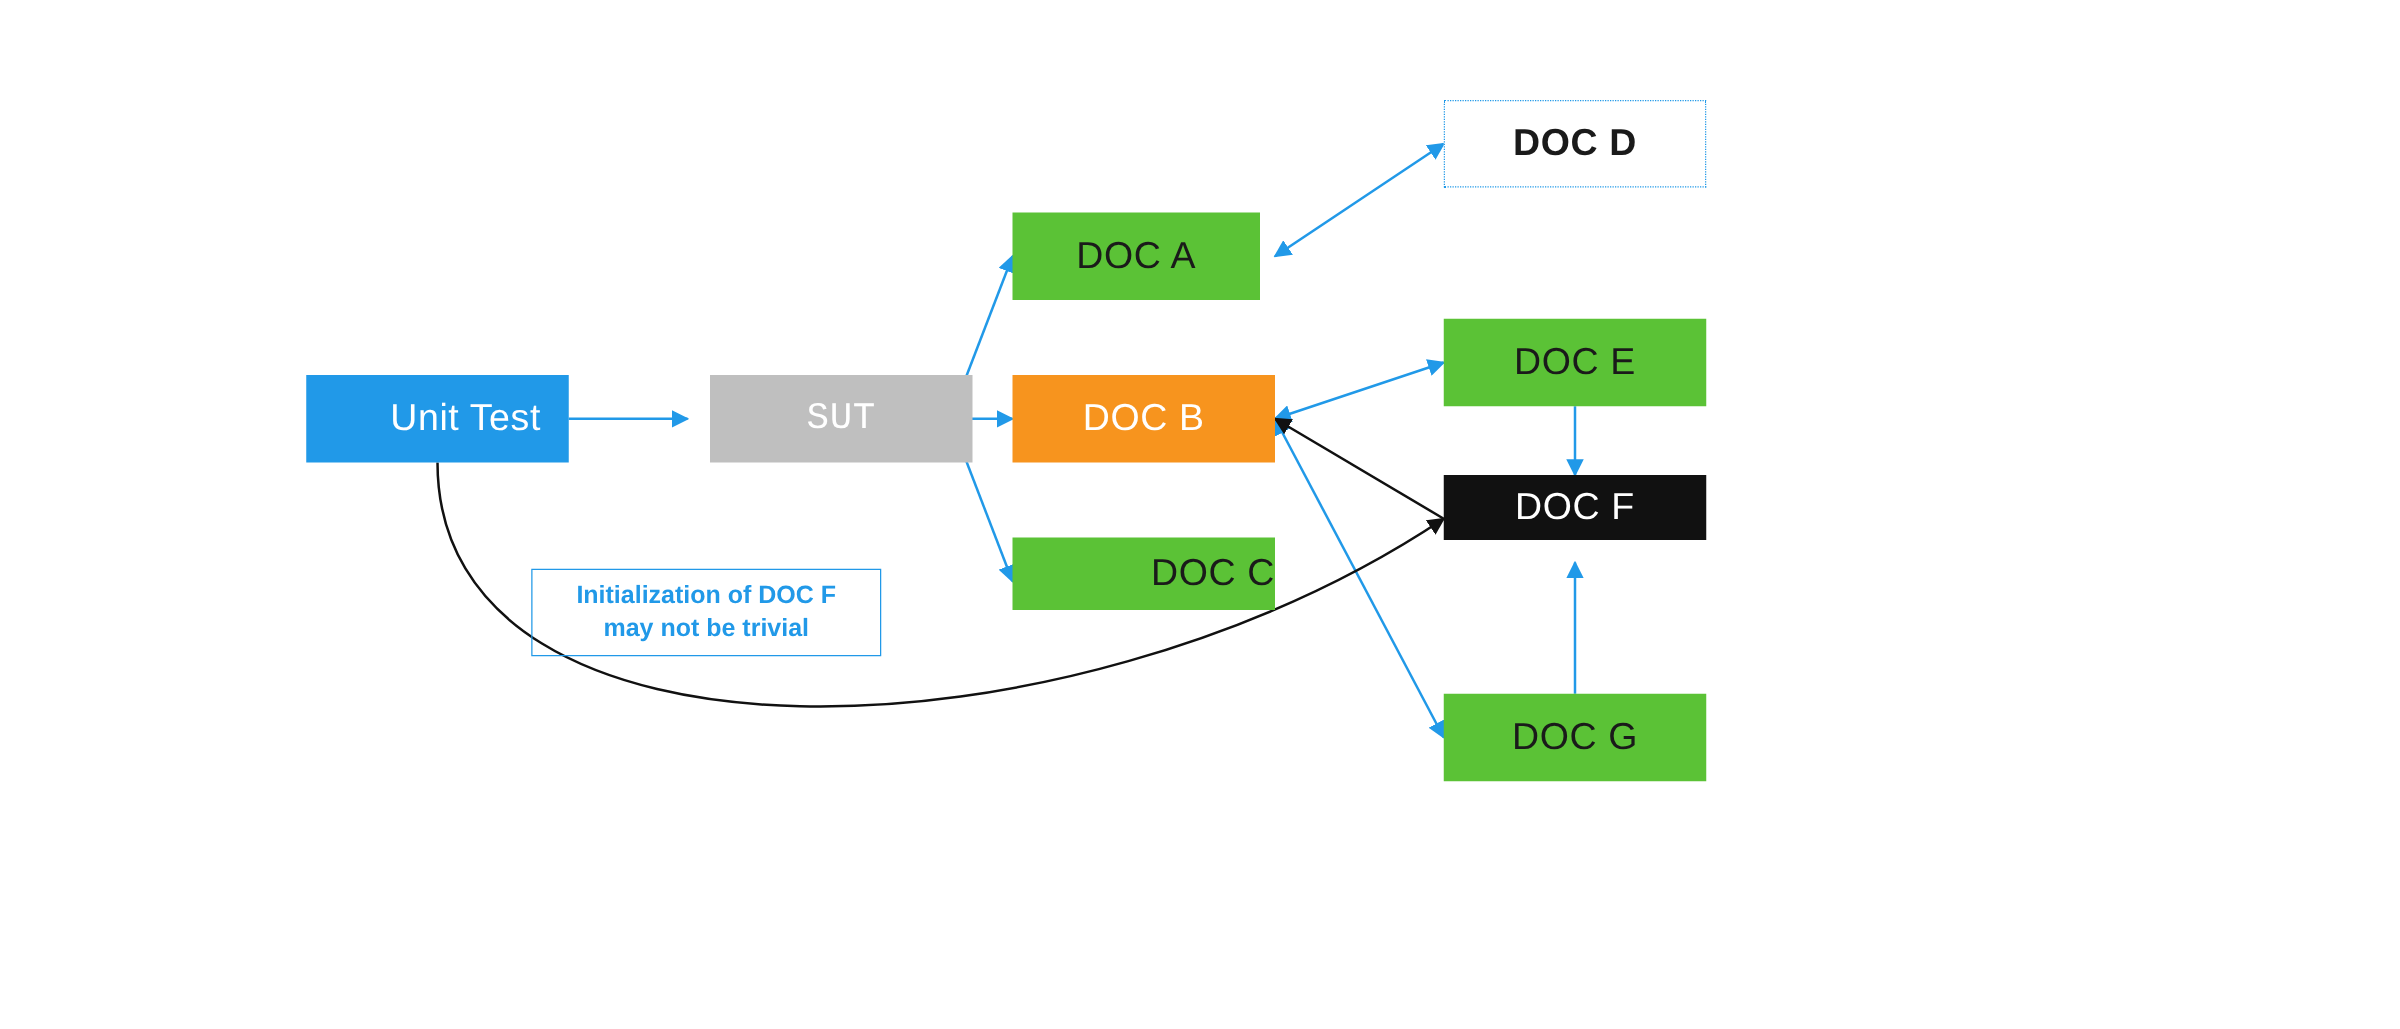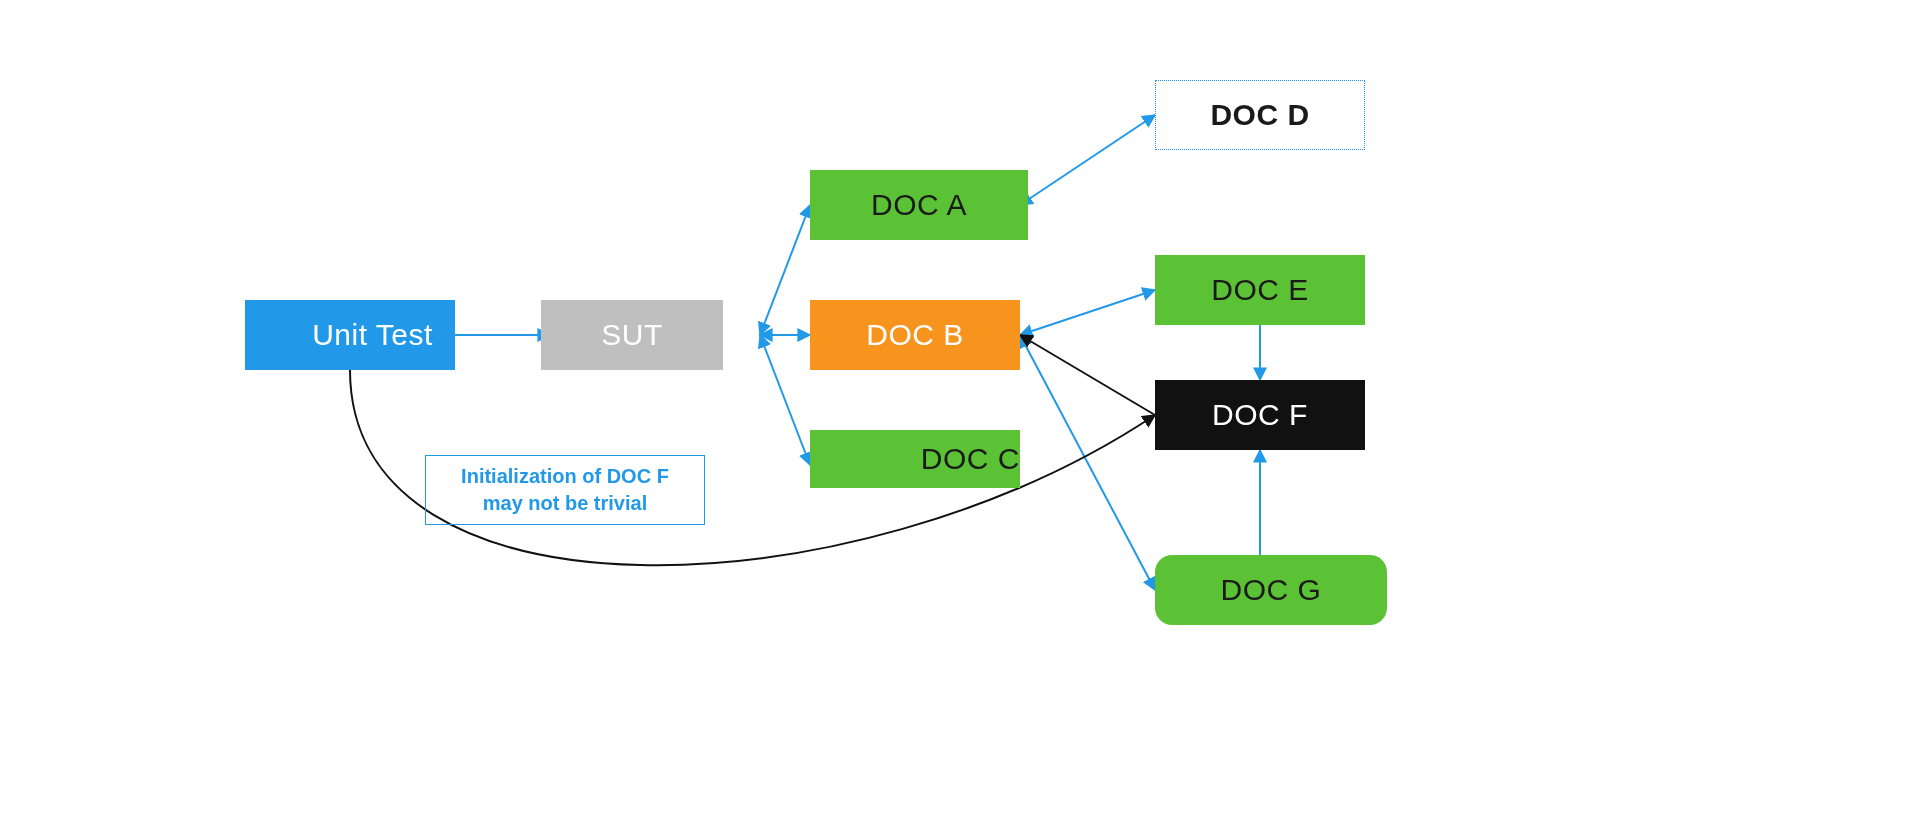--- a/index.html
+++ b/index.html
@@ -78,39 +78,39 @@
       <line x1="1260" y1="555" x2="1260" y2="450" stroke="#2199e8" stroke-width="2" marker-end="url(#arrowBlue)"></line>
       <line x1="1155" y1="415" x2="1020" y2="335" stroke="#111111" stroke-width="2" marker-end="url(#arrowBlack)"></line>
       <path d="M 350 370 C 350 630, 855 615, 1155 415" fill="none" stroke="#111111" stroke-width="2" marker-end="url(#arrowBlack)"></path>
     </g>
 </svg>
 
 <div id="node-layer">
     <div class="node blue" style="left: 245px; top: 300px; width: 210px; height: 70px;">
       <span>Unit Test</span>
     </div>
-    <div class="node gray" style="left: 541px; top: 300px; width: 182px; height: 70px;">
+    <div class="node gray" style="left: 568px; top: 300px; width: 210px; height: 70px; font-family: Liberation Mono, monospace;">
       <span>SUT</span>
     </div>
-    <div class="node green" style="left: 810px; top: 170px; width: 218px; height: 70px;">
+    <div class="node green" style="left: 810px; top: 170px; width: 198px; height: 70px;">
       <span>DOC A</span>
     </div>
     <div class="node orange" style="left: 810px; top: 300px; width: 210px; height: 70px;">
       <span>DOC B</span>
     </div>
     <div class="node green" style="left: 810px; top: 430px; width: 210px; height: 58px; justify-content: flex-end;">
       <span>DOC C</span>
     </div>
     <div class="node white" style="left: 1155px; top: 80px; width: 210px; height: 70px; font-weight: bold;">
       <span>DOC D</span>
     </div>
     <div class="node green" style="left: 1155px; top: 255px; width: 210px; height: 70px; justify-content: center;">
       <span>DOC E</span>
     </div>
-    <div class="node black" style="left: 1155px; top: 380px; width: 210px; height: 70px;">
+    <div class="node black" style="left: 1155px; top: 380px; width: 210px; height: 52px;">
       <span>DOC F</span>
     </div>
-    <div class="node green" style="left: 1155px; top: 555px; width: 232px; height: 70px; border-radius: 17px;">
+    <div class="node green" style="left: 1155px; top: 555px; width: 210px; height: 70px;">
       <span>DOC G</span>
     </div>
   </div>
 
 <div class="annotation" style="left: 425px; top: 455px; width: 280px; height: 70px;">Initialization of DOC F<br>may not be trivial</div>
 
 </body></html>

